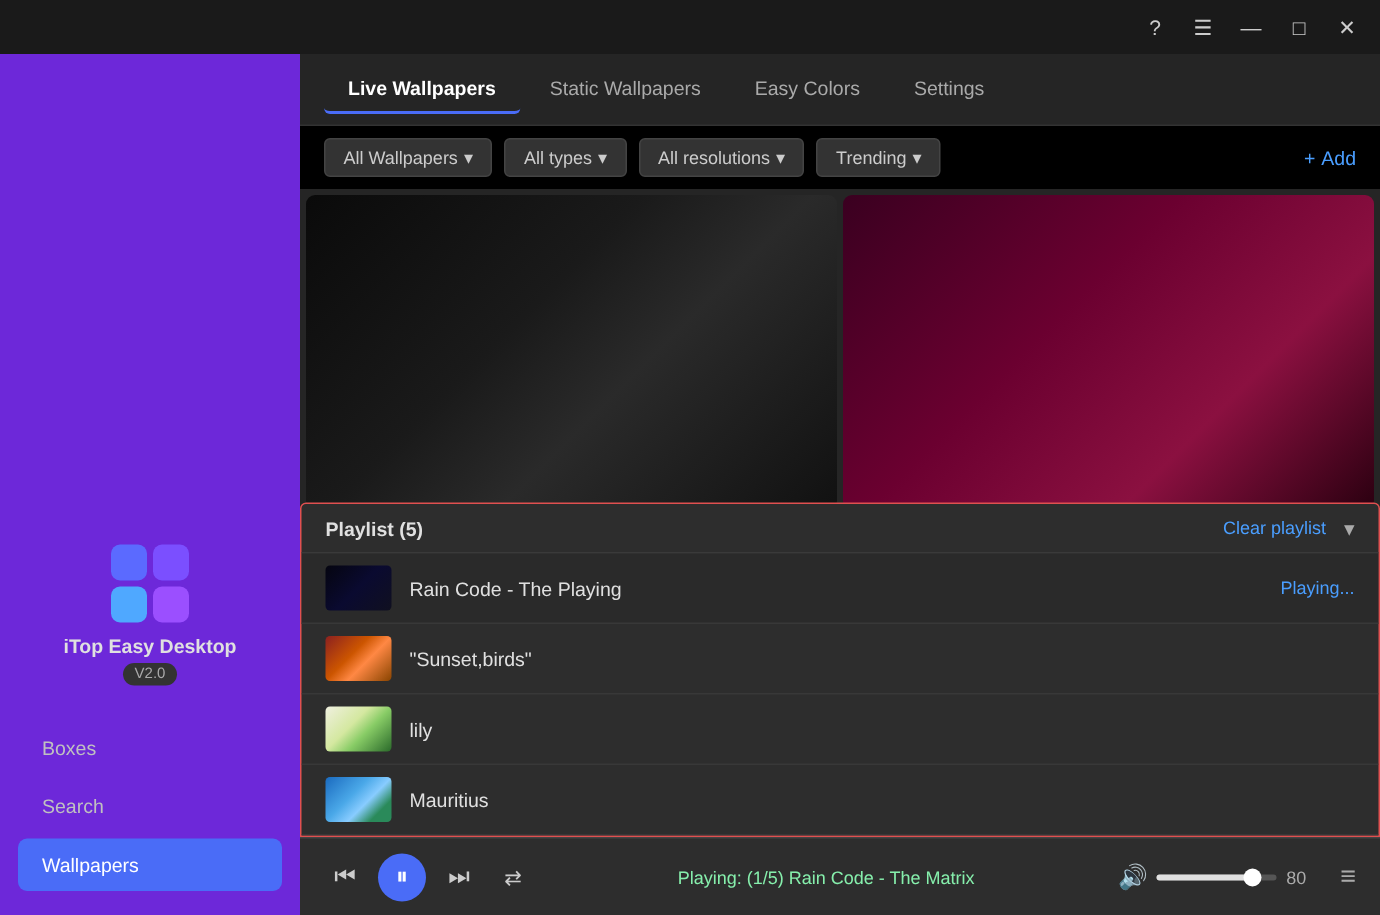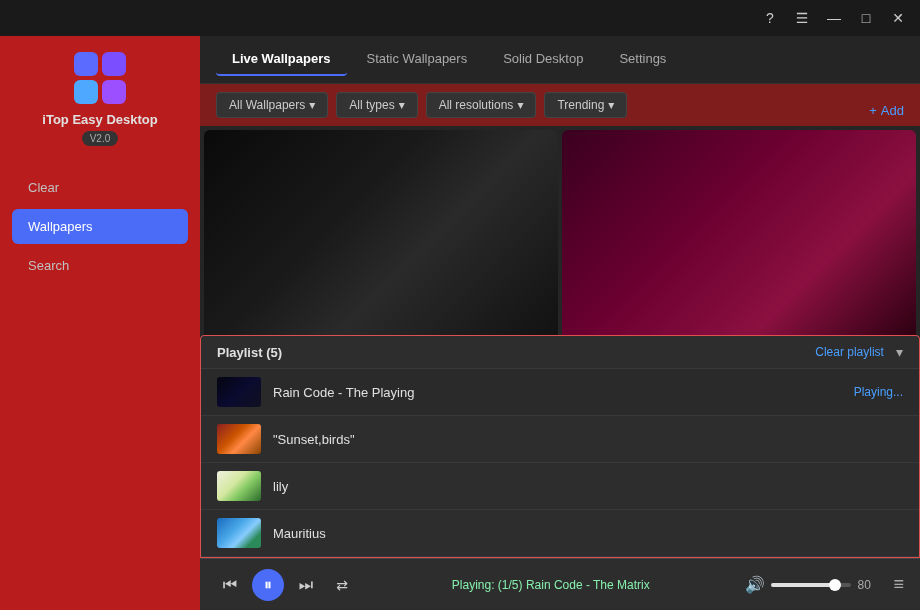--- a/index.html
+++ b/index.html
@@ -42,26 +42,27 @@
     
     .main-layout {
       display: flex;
       flex: 1;
       overflow: hidden;
     }
 
     
     .sidebar {
       width: 200px;
-      background: #b91c1c;
+      background: #6d28d9;
       display: flex;
       flex-direction: column;
       align-items: center;
       padding: 16px 0;
       flex-shrink: 0;
+      justify-content: flex-end;
     }
     .logo-container {
       display: flex;
       flex-direction: column;
       align-items: center;
       margin-bottom: 24px;
     }
     .logo-icon {
       width: 52px;
       height: 52px;
@@ -142,24 +143,24 @@
     }
     .tab-item.active {
       color: #fff;
       font-weight: 600;
       border-bottom: 2px solid #4a6cf7;
     }
 
     
     .filter-bar {
       display: flex;
-      align-items: flex-end;
+      align-items: center;
       padding: 8px 16px;
       gap: 8px;
-      background: #7f1d1d;
+      background: #000000;
       flex-shrink: 0;
     }
     .filter-btn {
       background: #333;
       border: 1px solid #444;
       color: #ccc;
       padding: 5px 12px;
       border-radius: 4px;
       font-size: 12px;
       cursor: pointer;
@@ -429,32 +430,32 @@
       <div class="logo-icon">
         <div class="logo-square tl"></div>
         <div class="logo-square tr"></div>
         <div class="logo-square bl"></div>
         <div class="logo-square br"></div>
       </div>
       <div class="app-name">iTop Easy Desktop</div>
       <div class="version-badge">V2.0</div>
     </div>
     <div class="sidebar-nav">
-      <div class="sidebar-item">Clear</div>
+      <div class="sidebar-item">Boxes</div>
+      <div class="sidebar-item">Search</div>
       <div class="sidebar-item active">Wallpapers</div>
-      <div class="sidebar-item">Search</div>
     </div>
   </div>
 
   <div class="content-area">
 
     <div class="tabs-bar">
       <div class="tab-item active">Live Wallpapers</div>
       <div class="tab-item">Static Wallpapers</div>
-      <div class="tab-item">Solid Desktop</div>
+      <div class="tab-item">Easy Colors</div>
       <div class="tab-item">Settings</div>
     </div>
 
     <div class="filter-bar">
       <button class="filter-btn">
         <span>All Wallpapers</span>
         <span>▾</span>
       </button>
       <button class="filter-btn">
         <span>All types</span>

